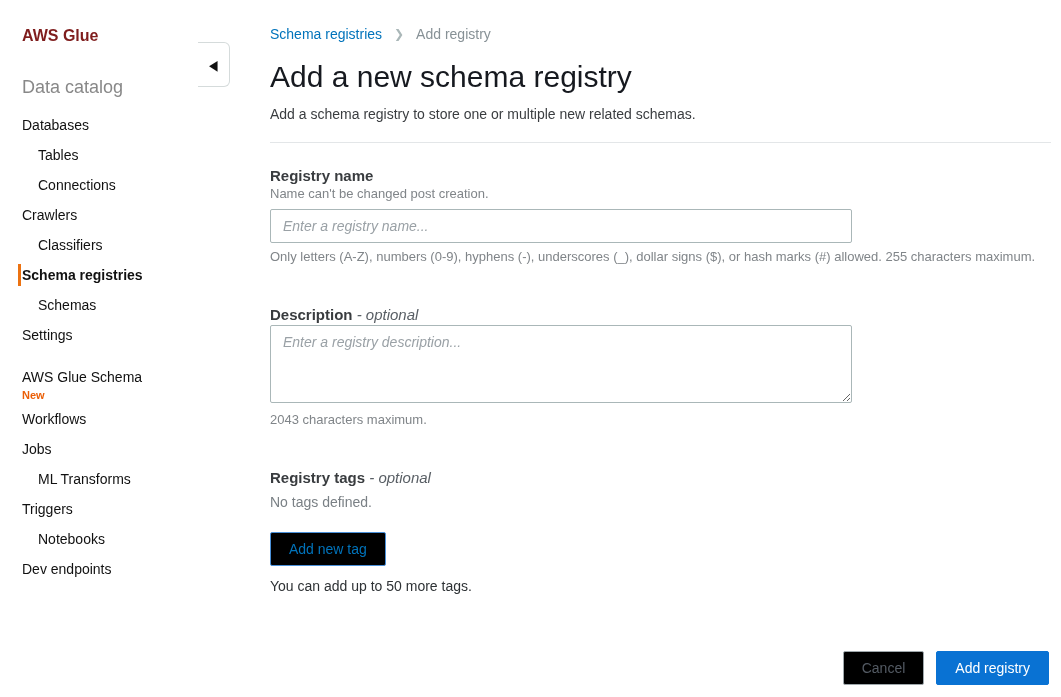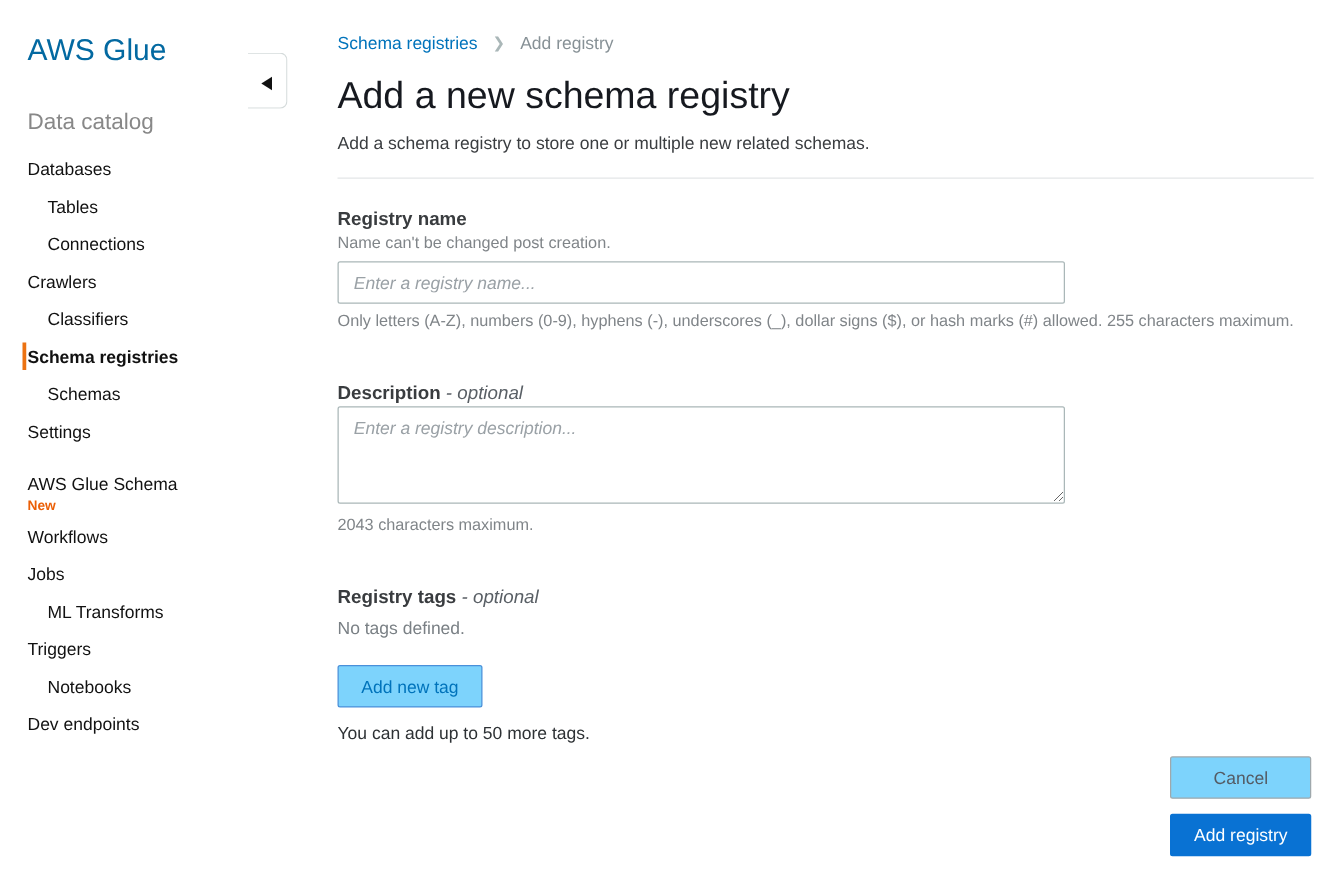--- a/index.html
+++ b/index.html
@@ -17,24 +17,24 @@
 
   
   .sidebar {
     width: 190px;
     height: 100%;
     padding: 0 0 10px 0;
     position: relative;
     overflow-y: auto;
   }
   .service-title {
-    font-size: 24px;
-    color: #0369a1;
+    font-size: 16px;
+    color: #7f1d1d;
     padding: 27px 0 0 22px;
-    font-weight: 400;
+    font-weight: 700;
   }
   .section-title {
     font-size: 18px;
     color: #888888;
     padding: 0 0 0 22px;
     font-weight: 400;
     margin-top: 32px;
   }
   .nav-list { list-style: none; margin-top: 12px; }
   .nav-item {
@@ -159,36 +159,35 @@
   }
 
   .tags-empty { color: #7a8085; margin: 8px 0 22px 0; }
   .btn {
     display: inline-block;
     border: 1px solid;
     border-radius: 2px;
     padding: 8px 18px;
     font-size: 14px;
     cursor: pointer;
-    background: #7dd3fc;
+    background: #000000;
     font-family: inherit;
   }
   .btn.outline-blue { border-color: #4a90d9; color: #0073bb; }
   .btn.outline-grey { border-color: #9fa8ac; color: #545b64; }
   .btn.primary { background: #0972d3; border-color: #0972d3; color: #fff; }
 
   .tags-help { margin-top: 12px; color: #2e3235; font-size: 14px; margin-bottom: 24px;}
 
   .footer-actions {
     position: absolute;
     right: 12px;
     bottom: 12px;
     display: flex;
     gap: 12px;
-    flex-direction: column;
   }
 </style>
 </head>
 <body>
 
 <div class="app">
 
   <nav class="sidebar">
     <div class="service-title">AWS Glue</div>
 

